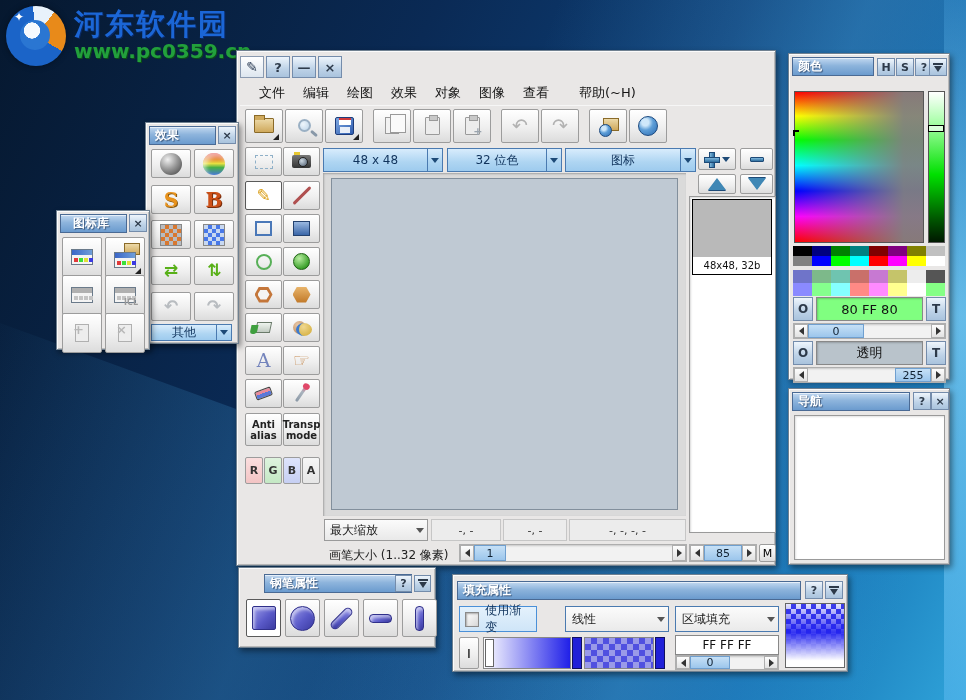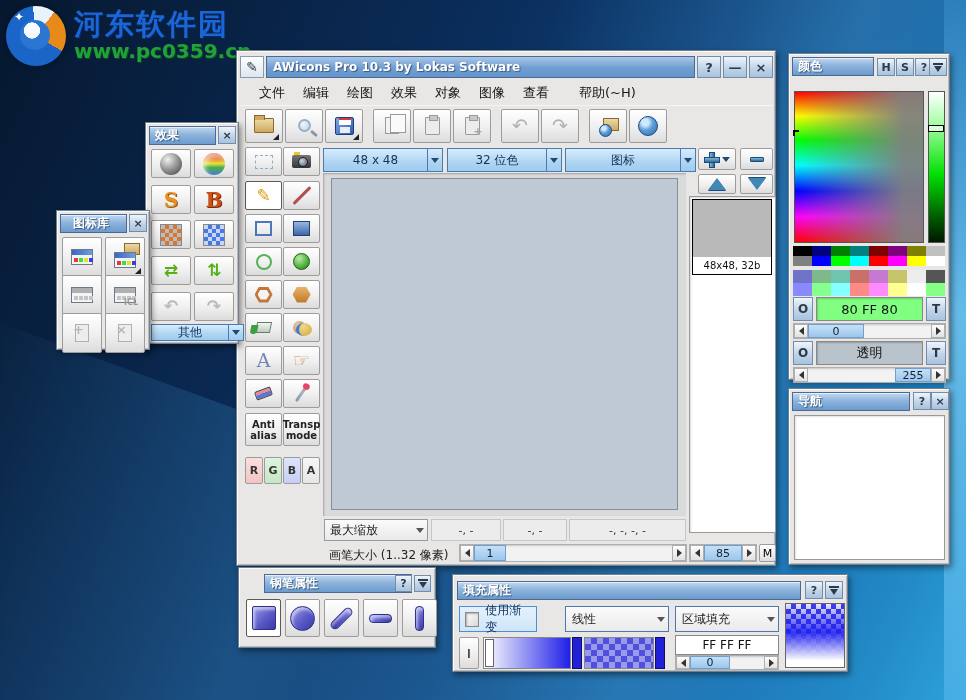--- a/index.html
+++ b/index.html
@@ -163,21 +163,21 @@
   .sphere-gray { width:22px; height:22px; border-radius:50%; background:radial-gradient(circle at 35% 30%,#f0f0f0,#9a9a9a 45%,#3a3a3a); }
   .sphere-rainbow { width:22px; height:22px; border-radius:50%; background:linear-gradient(180deg,#e04040,#e89030 30%,#e8e040 48%,#48b048 66%,#4878d8 100%); box-shadow:inset 3px 4px 4px rgba(255,255,255,.55); }
   .fx-s { font-family:"DejaVu Serif","Liberation Serif",serif; font-size:20px; font-weight:bold; color:#e8921c; text-shadow:1px 1px 0 #8a5a10; }
   .fx-b { font-family:"DejaVu Serif","Liberation Serif",serif; font-size:20px; font-weight:bold; color:#cc5018; text-shadow:1px 1px 0 #7a2e0c; }
   .checker-o { width:22px; height:22px; border:1px solid #888;
     background-image:linear-gradient(45deg,#d87830 25%,transparent 25%,transparent 75%,#d87830 75%),linear-gradient(45deg,#d87830 25%,#b8bcc0 25%,#b8bcc0 75%,#d87830 75%); background-size:8px 8px; background-position:0 0,4px 4px; }
   .checker-b { width:22px; height:22px; border:1px solid #888;
     background-image:linear-gradient(45deg,#4878e8 25%,transparent 25%,transparent 75%,#4878e8 75%),linear-gradient(45deg,#4878e8 25%,#c8d8f0 25%,#c8d8f0 75%,#4878e8 75%); background-size:8px 8px; background-position:0 0,4px 4px; }
   .fx-flip { font-size:17px; font-weight:bold; color:#58b018; }
   .fx-rot { font-size:17px; font-weight:bold; color:#b8bcc0; }
-  #fx-other { position:absolute; left:5px; top:201px; width:93px; height:17px; font-size:12px; }
+  #fx-other { position:absolute; left:5px; top:201px; width:81px; height:17px; font-size:12px; }
 
   
   #libwin { left:56px; top:210px; width:94px; height:140px; z-index:5; }
   #libwin .ptitle { position:absolute; left:3px; top:3px; width:67px;padding-left:12px; }
   .libb { position:absolute; width:40px; height:40px; }
   .libc1 { left:5px; } .libc2 { left:48px; }
   .mini-ed { width:22px; height:16px; border:1px solid #6a7a8a; background:#f4f4f4; position:relative; }
   .mini-ed::before { content:""; position:absolute; left:0; top:0; width:100%; height:5px; background:linear-gradient(90deg,#3a66c8,#6f9ed8); }
   .mini-ed::after { content:""; position:absolute; left:2px; bottom:2px; width:4px; height:4px; background:#e03a3a;
     box-shadow:5px 0 0 #3ae03a,10px 0 0 #e0e03a,15px 0 0 #3a3ae0; }
@@ -267,23 +267,20 @@
       <div id="wm-name">河东软件园</div>
       <div id="wm-url">www.pc0359.cn</div>
     </div>
   </div>
 
   <div class="win" id="mainwin">
     <div id="titlebar">
       <div id="app-icon">
           <span class="g">✎</span>
         </div>
-      <div id="title-strip">
-          <span>AWicons Pro 10.3 by Lokas Software</span>
-        </div>
       <div class="sbtn capbtn">
           <span>?</span>
         </div>
       <div class="sbtn capbtn">
           <span>—</span>
         </div>
       <div class="sbtn capbtn">
           <span>×</span>
         </div>
     </div>

